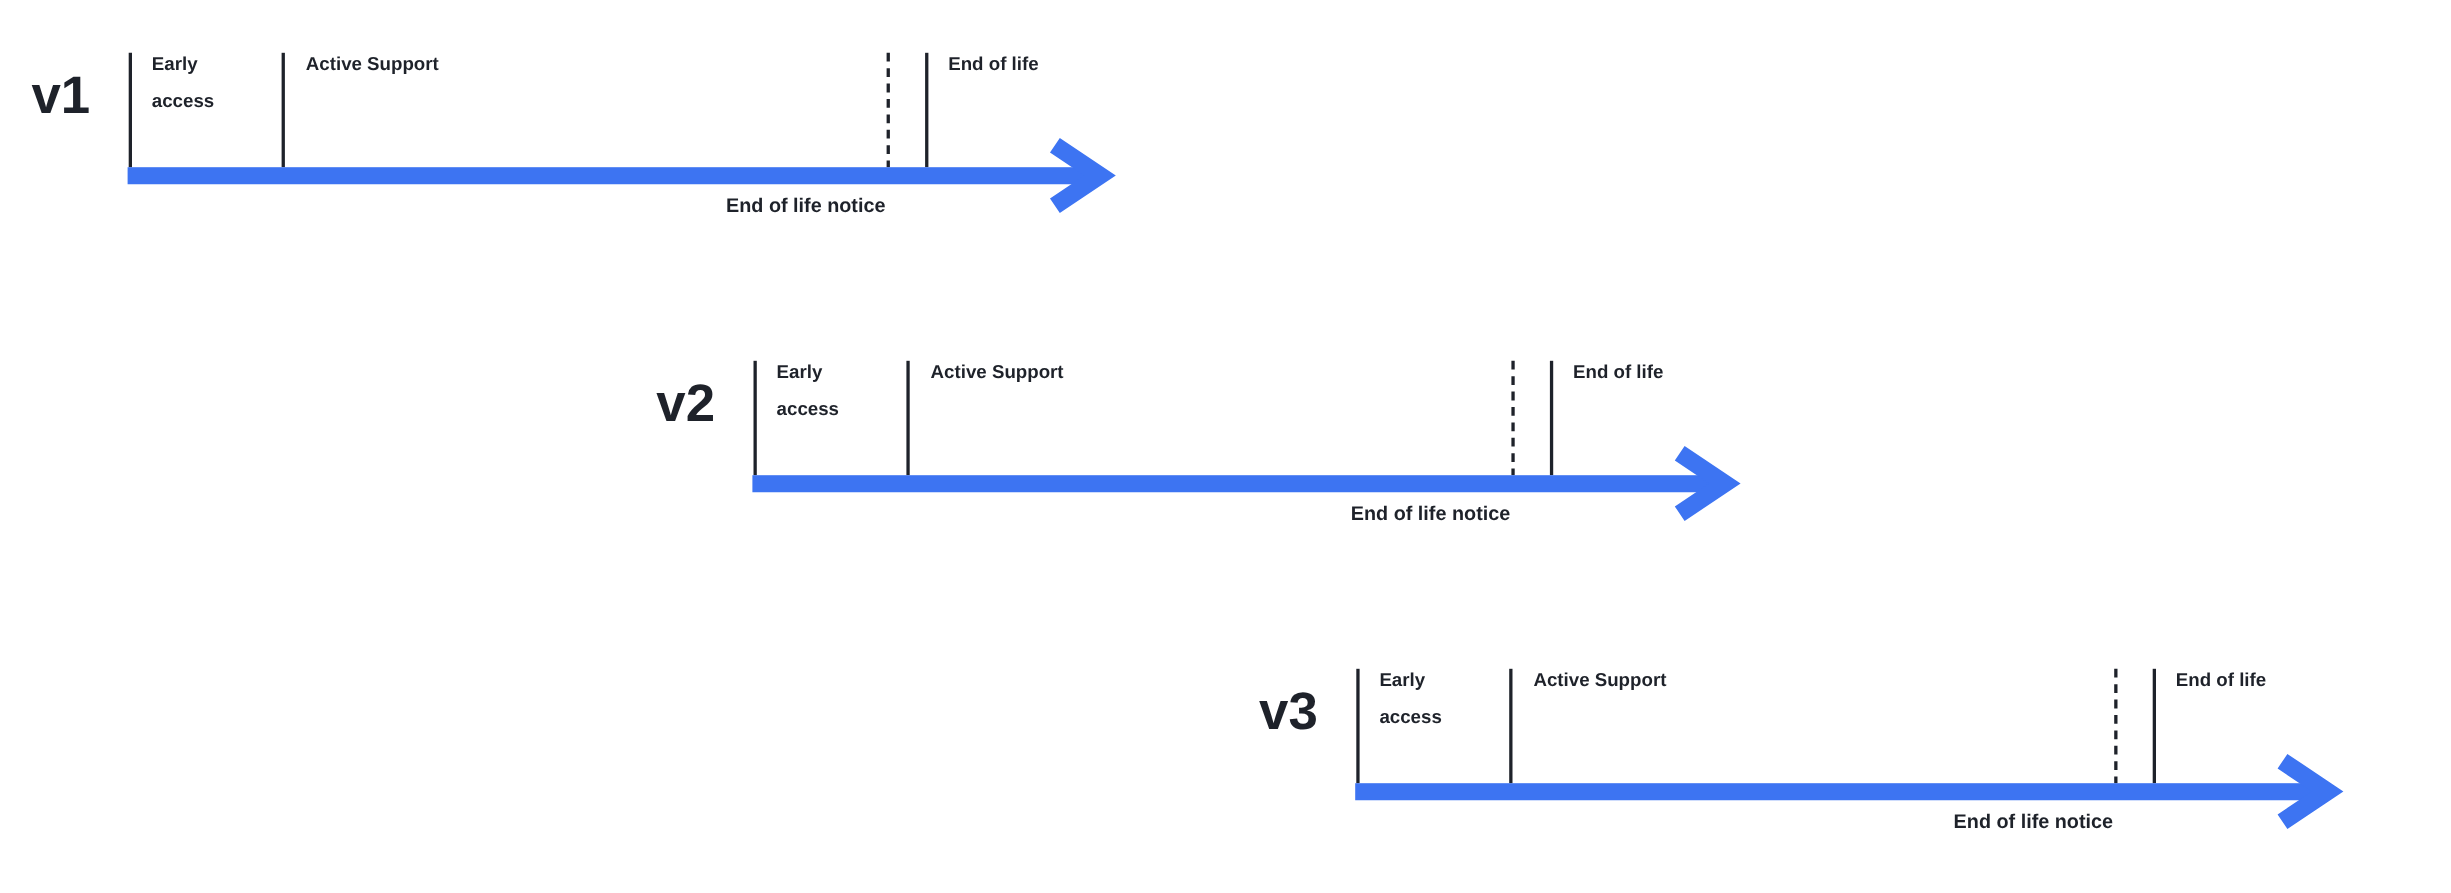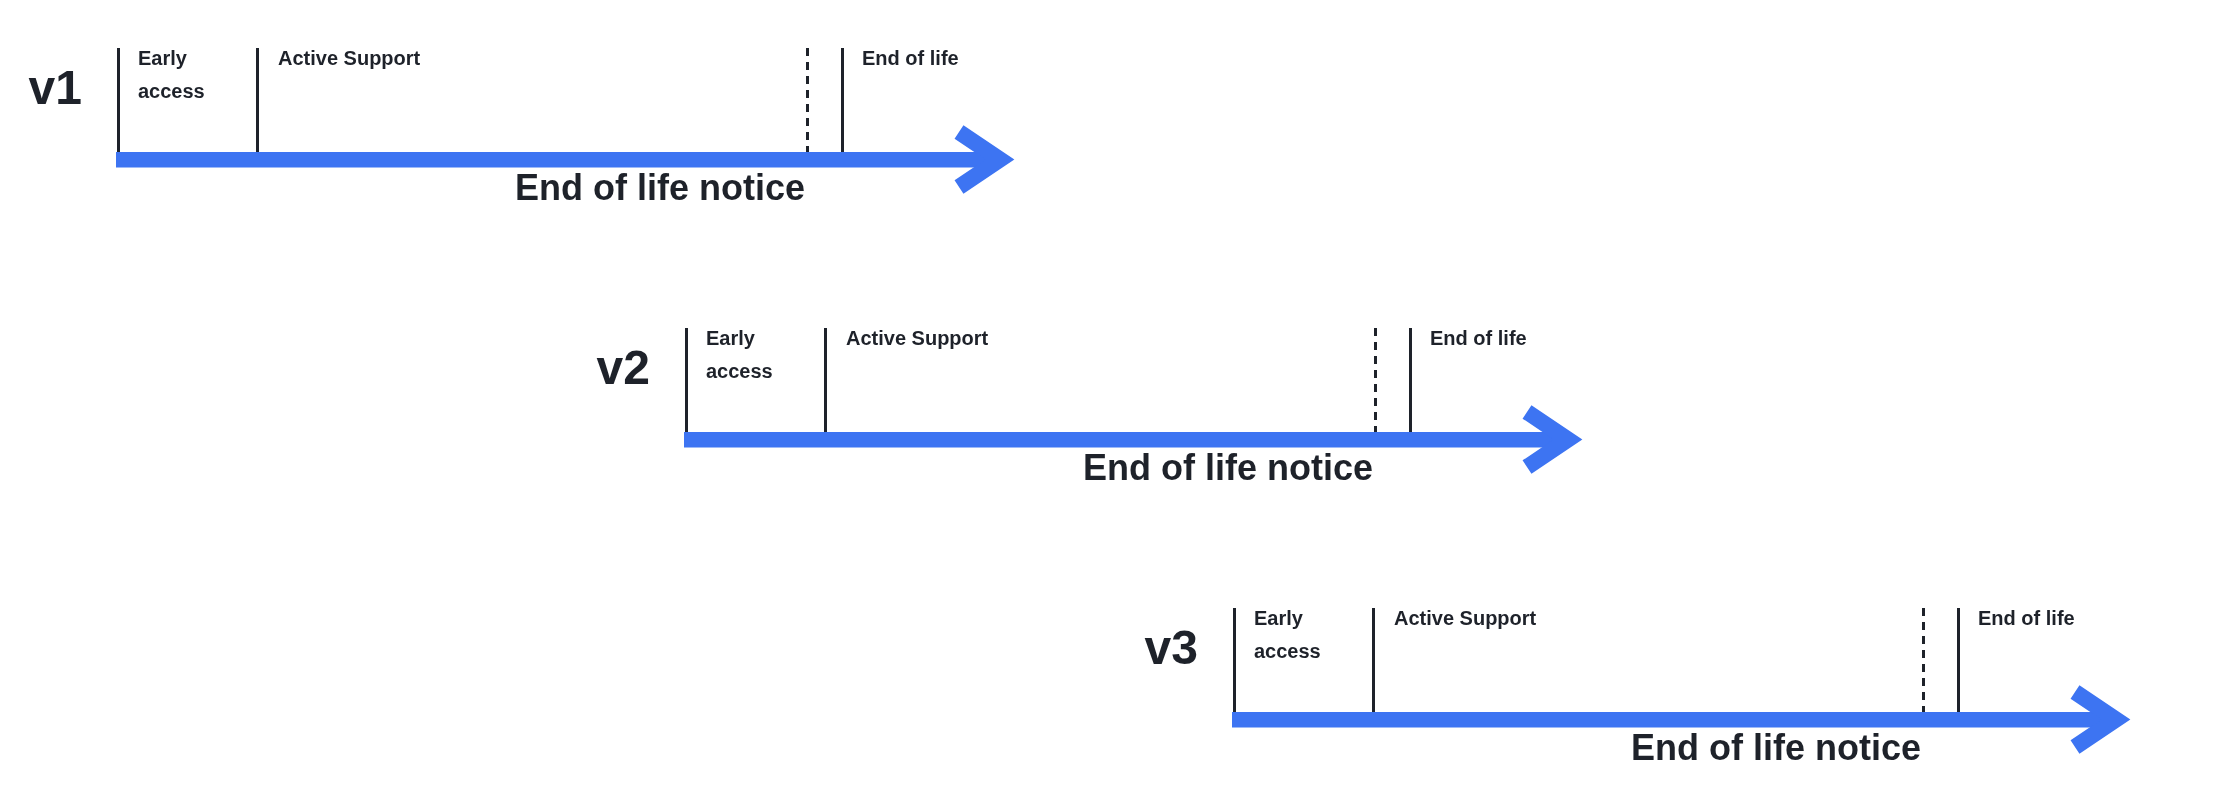--- a/index.html
+++ b/index.html
@@ -56,33 +56,33 @@
     width: 84px;
     text-align: right;
     font-size: 48px;
     line-height: 48px;
     font-weight: 700;
     color: var(--ink);
   }
   .phase-label {
     position: absolute;
     top: -6px;
-    font-size: 20px;
+    font-size: 17px;
     line-height: 33px;
     font-weight: 700;
     color: var(--ink);
     white-space: pre-line;
   }
   .notice-label {
     position: absolute;
     top: 123px;
     left: 405px;
     width: 402px;
     text-align: right;
-    font-size: 36px;
+    font-size: 18px;
     line-height: 33px;
     font-weight: 700;
     color: var(--ink);
     white-space: nowrap;
   }
 </style>
 </head>
 <body>
 
 <div class="canvas">

